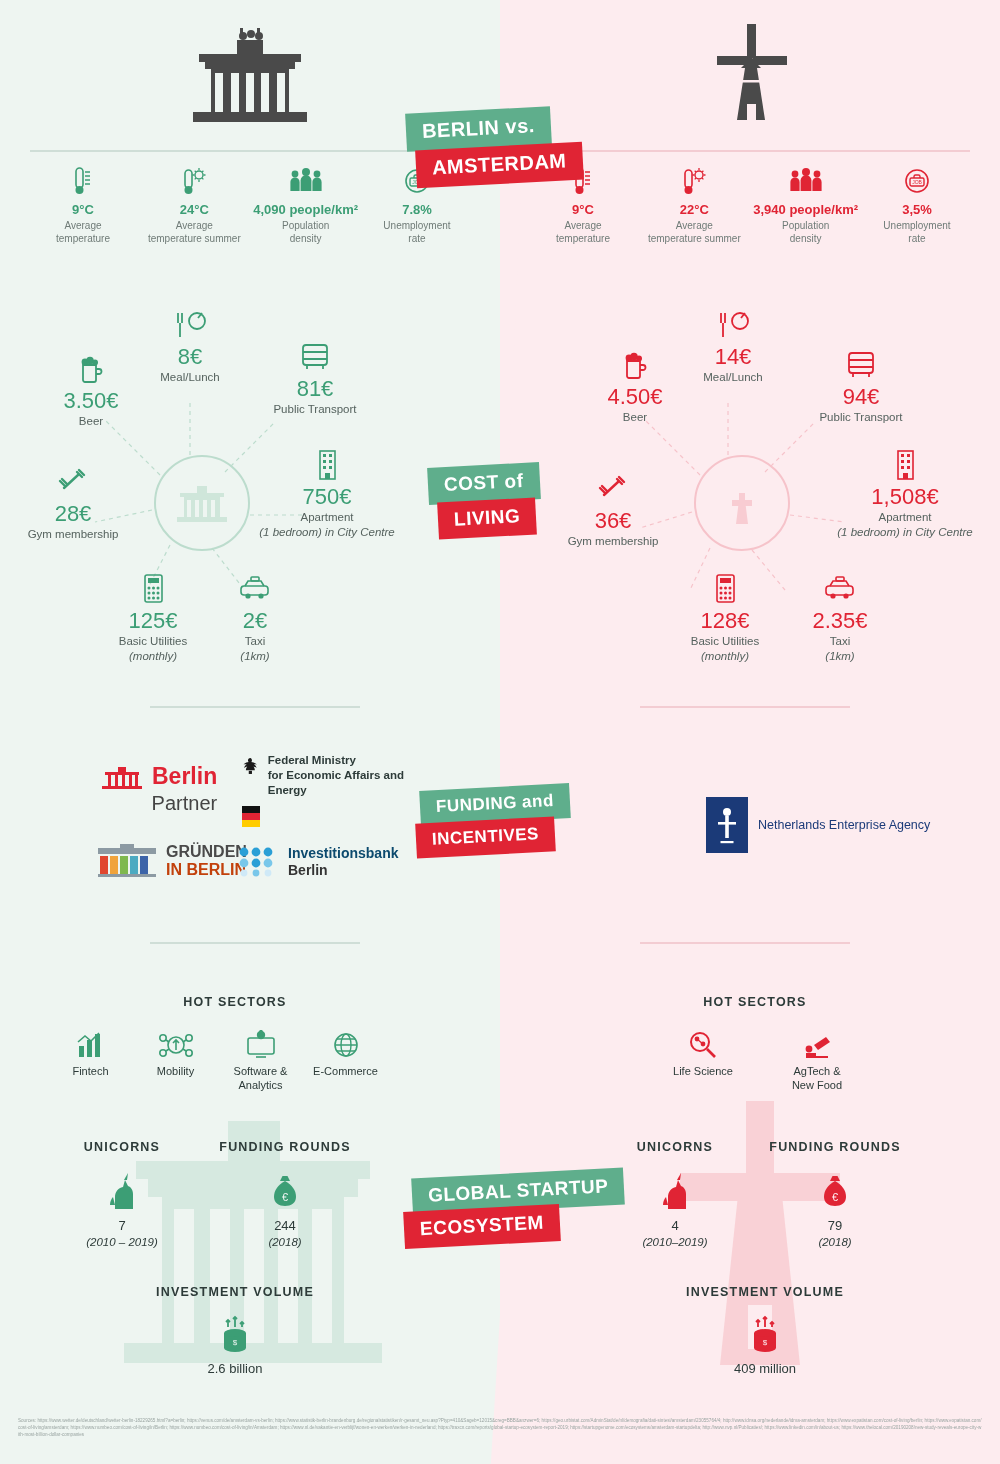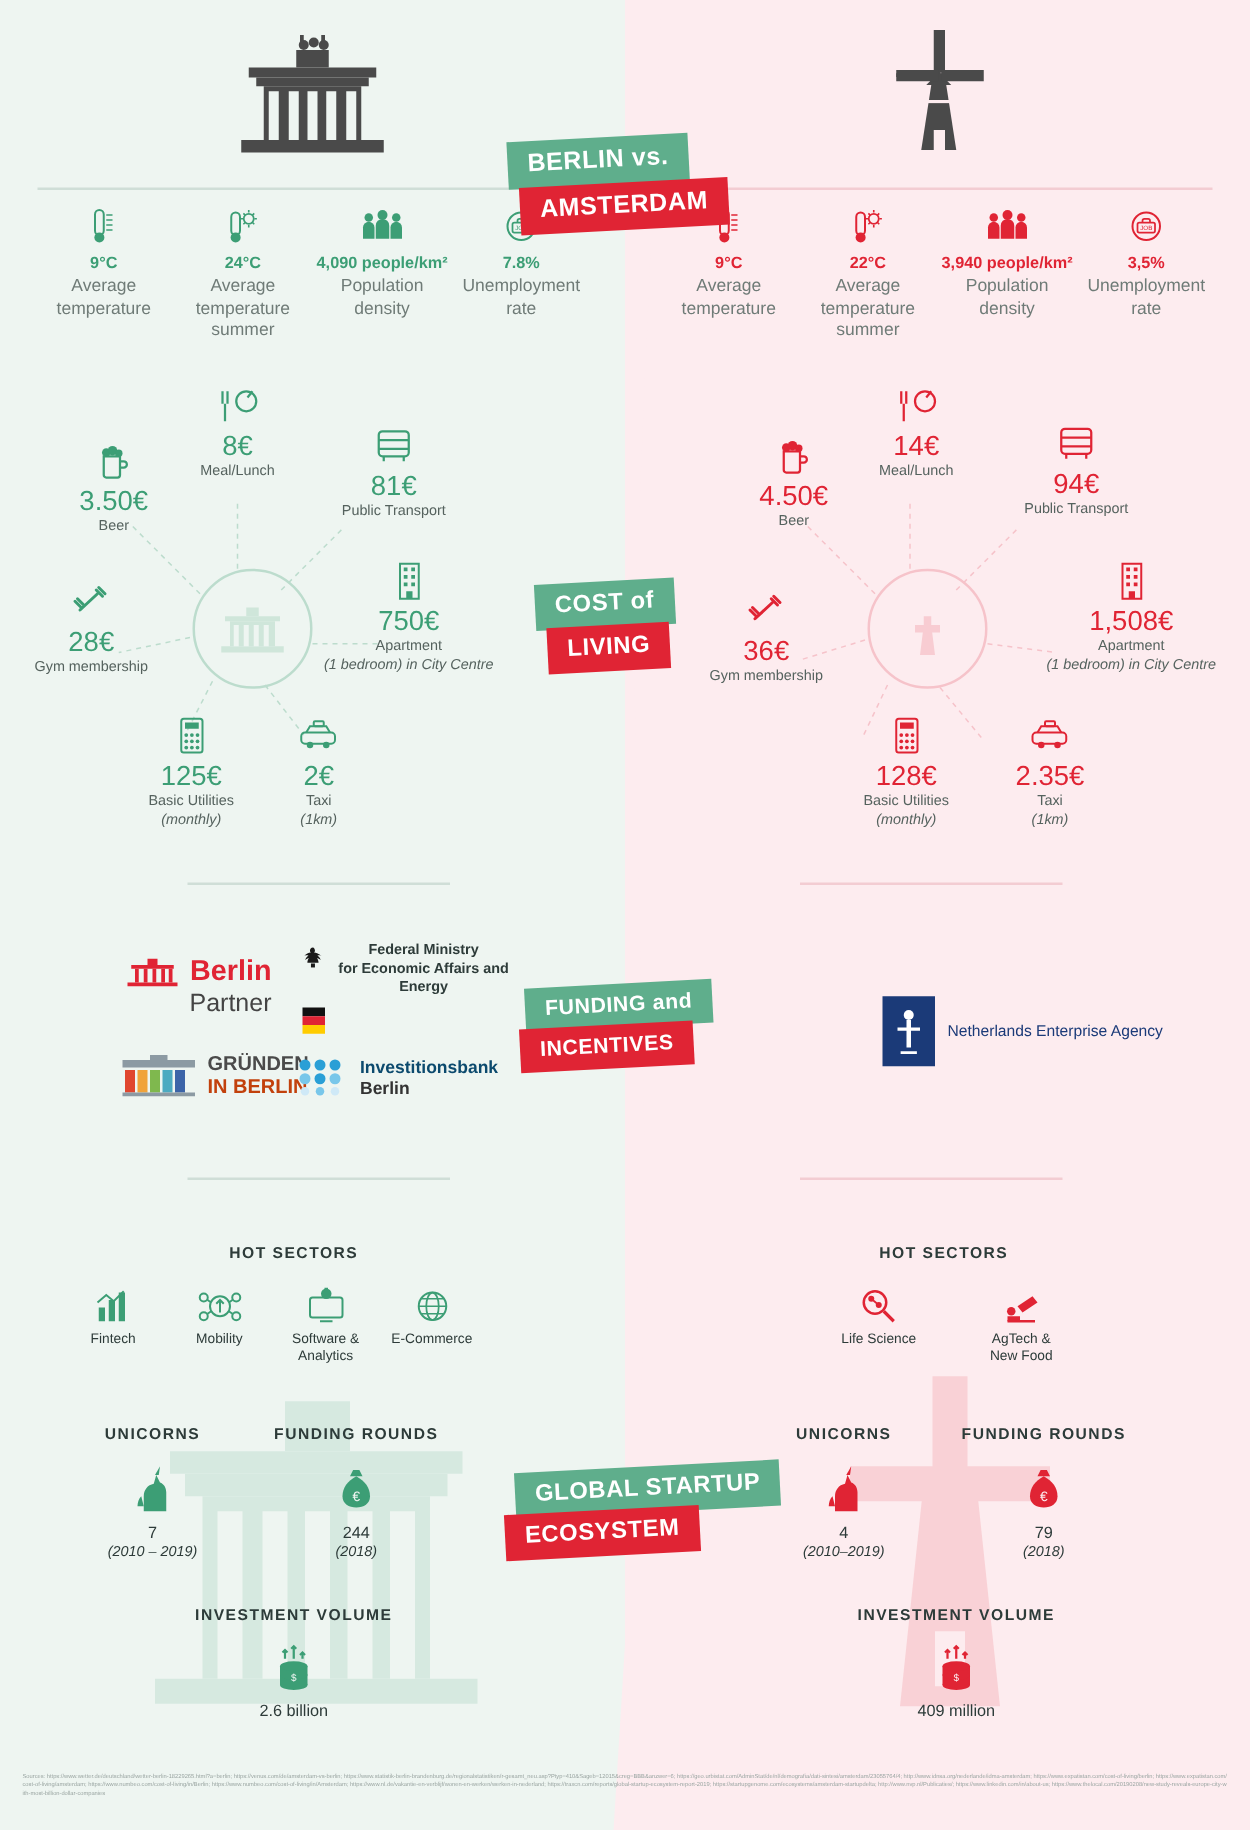--- a/index.html
+++ b/index.html
@@ -35,21 +35,21 @@
   
   .sec1-left  { position:absolute; left:0;   top:20px; width:500px; }
   .sec1-right { position:absolute; left:500px;top:20px; width:500px; }
   .monument { text-align:center; height:120px; }
   .rule { height:2px; background:#cfded7; margin:10px 30px 0 30px; }
   .rule.r { background:#f3ccd2; }
   .stats { display:flex; justify-content:space-between; padding:12px 28px 0 28px; }
   .stat { width:110px; text-align:center; }
   .stat .ico { height:34px; display:flex; align-items:center; justify-content:center; }
   .stat .val { font-size:13px; font-weight:bold; margin-top:4px; }
-  .stat .lbl { font-size:14px; color:#6f7b77; line-height:1.25; margin-top:3px; }
+  .stat .lbl { font-size:10px; color:#6f7b77; line-height:1.25; margin-top:3px; }
 
   
   .sec2 { position:absolute; top:300px; width:100%; height:400px; }
   .circle {
     position:absolute; width:96px; height:96px; border-radius:50%;
     border:2px solid #bcdccd; display:flex; align-items:center; justify-content:center;
   }
   .circle.r { border-color:#f6c3ca; }
   .cost { position:absolute; width:170px; text-align:center; }
   .cost .ico { height:34px; display:flex; align-items:center; justify-content:center; }
@@ -460,21 +460,21 @@
               <path d="M7 3v10M11 3v10M9 13v14"></path>
               <circle cx="26" cy="11" r="8"></circle>
               <path d="M31 3l-4 5"></path>
             </g>
           </svg>
       </div>
       <div class="amt red">14€</div>
       <div class="lbl">Meal/Lunch</div>
     </div>
 
-    <div class="cost" style="left:776px; top:38px;">
+    <div class="cost" style="left:776px; top:48px;">
       <div class="ico">
         <svg width="34" height="30" viewBox="0 0 34 30">
             <g stroke="#e02434" stroke-width="1.8" fill="none">
               <rect x="5" y="3" width="24" height="20" rx="3"></rect>
               <path d="M5 10h24M5 17h24"></path>
               <path d="M9 23v4M25 23v4"></path>
             </g>
           </svg>
       </div>
       <div class="amt red">94€</div>
@@ -589,21 +589,21 @@
               </g>
               <rect x="18" y="3" width="8" height="5"></rect>
             </g>
           </svg>
         <span style="font-size:23px; color:#e02434; font-weight:bold; margin-left:8px;">Berlin</span>
       </div>
       <div style="font-size:20px; color:#444; text-align:right; margin-top:2px;">Partner</div>
     </div>
 
     <div class="logo-card" style="left:240px; top:18px; width:170px;">
-      <div style="display:flex;text-align:center;">
+      <div style="display:flex;">
         <svg width="26" height="26" viewBox="0 0 26 26">
             <g fill="#1a1a1a">
               <path d="M13 3c-2 0-3 1.5-3 3 0 1 .4 1.6 1 2-2.5.2-5 1.4-6.5 3.2 1.4-.5 2.8-.6 4-.3-1.6 1.1-2.8 2.8-3.3 4.6 1.2-1.1 2.5-1.8 3.8-2-1 1.4-1.6 3.1-1.6 4.8h11.2c0-1.7-.6-3.4-1.6-4.8 1.3.2 2.6.9 3.8 2-.5-1.8-1.7-3.5-3.3-4.6 1.2-.3 2.6-.2 4 .3C19 9.4 16.5 8.2 14 8c.6-.4 1-1 1-2 0-1.5-1-3-2-3z"></path>
               <rect x="11" y="19" width="4" height="4"></rect>
             </g>
           </svg>
         <div style="margin-left:7px; line-height:1.3;">
           <div style="font-size:11.5px; font-weight:bold;">Federal Ministry</div>
           <div style="font-size:11.5px; font-weight:bold;">for Economic Affairs and Energy</div>
         </div>

